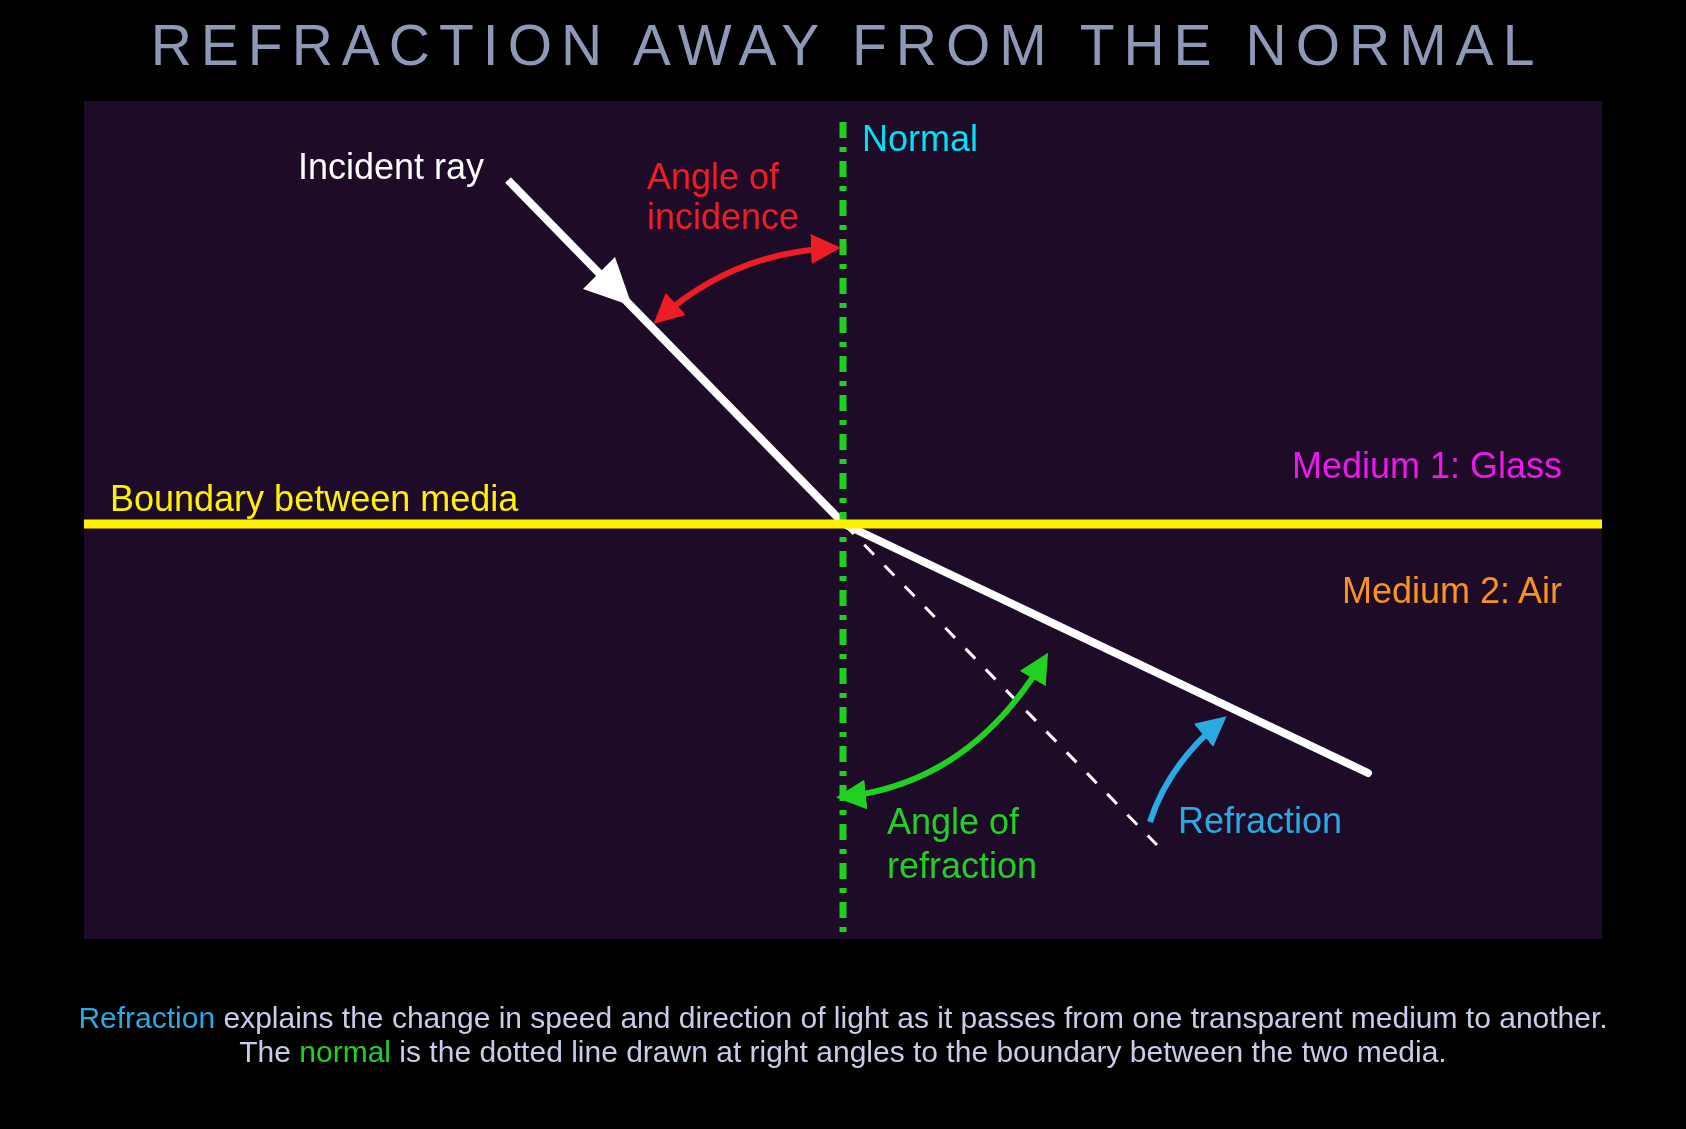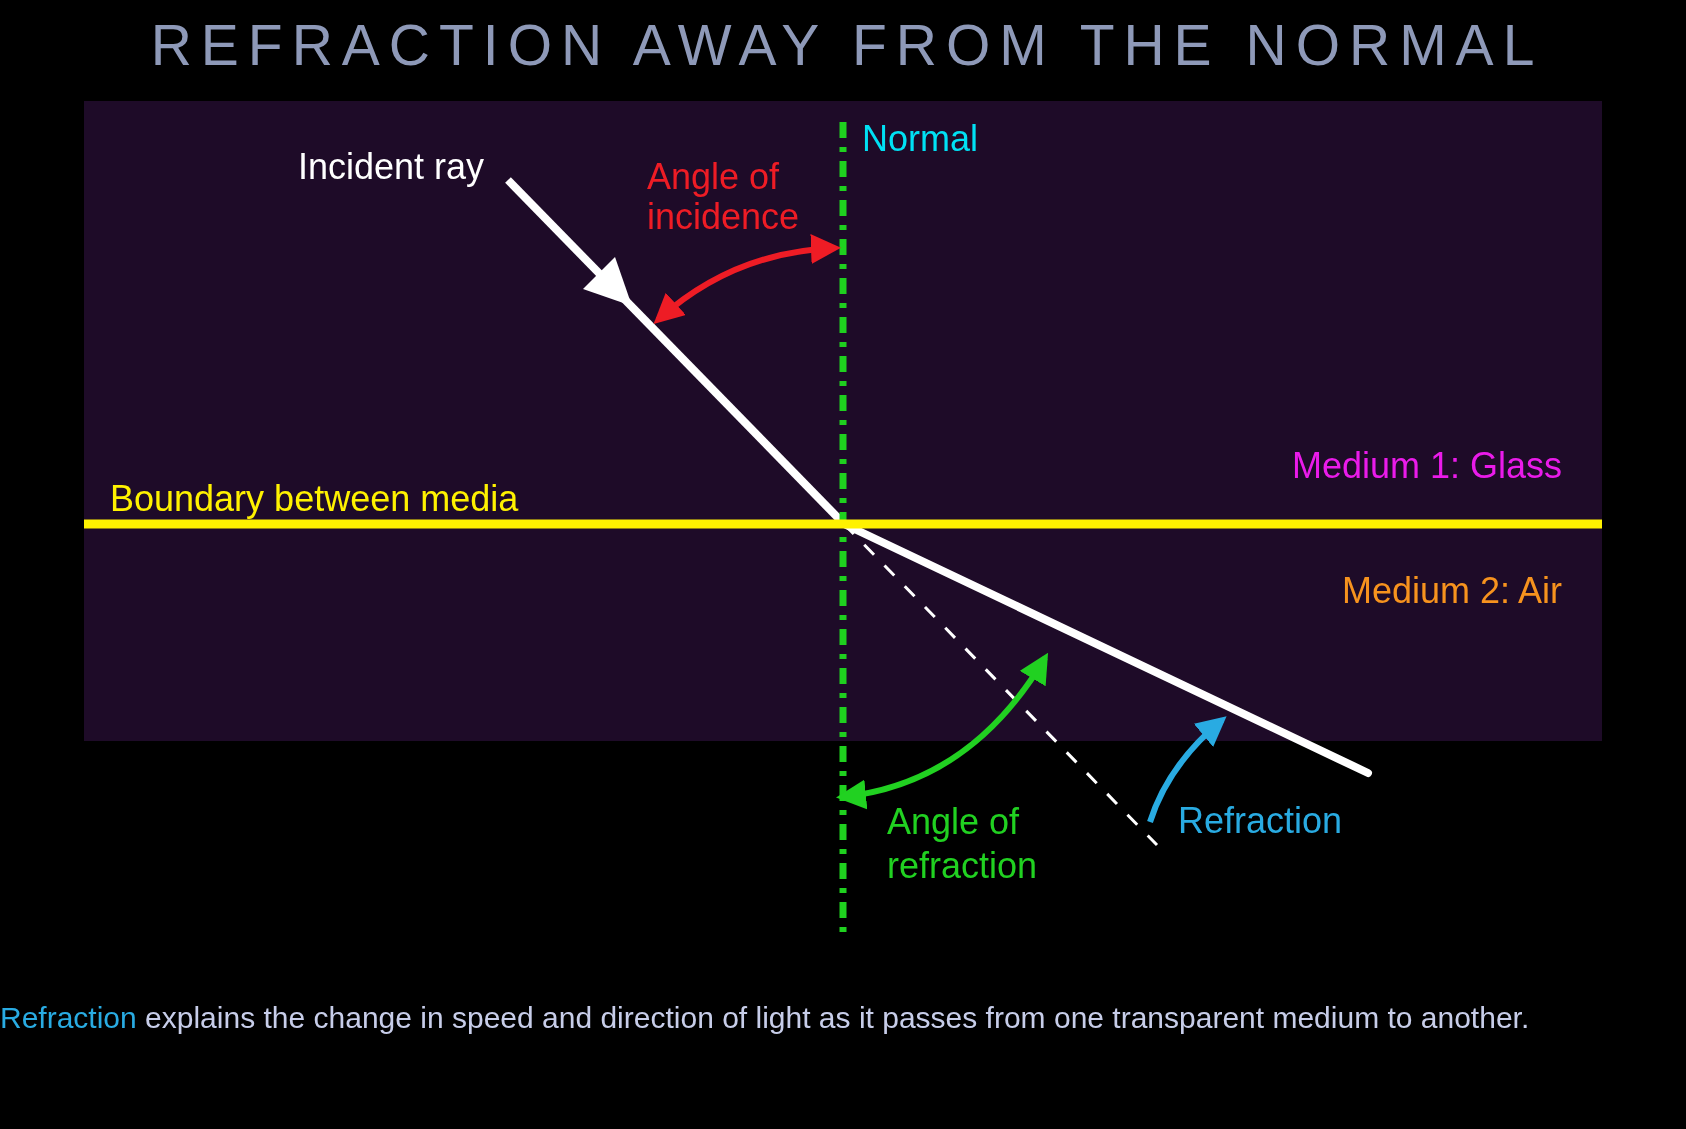--- a/index.html
+++ b/index.html
@@ -11,27 +11,28 @@
   }
   .title {
     position:absolute; top:12px; left:4px; width:100%;
     text-align:center;
     font-size:57px; letter-spacing:9px; font-weight:400;
     color:#8e99b8;
     white-space:nowrap;
   }
   .panel {
     position:absolute; left:84px; top:101px;
-    width:1518px; height:640px;
+    width:1518px; height:838px;
     background:#1e0b28;
   }
   .panel svg { position:absolute; left:0; top:0; }
   svg text { font-family:"Liberation Sans", sans-serif; font-size:36px; }
   .caption {
     position:absolute; left:0; top:1001px; width:100%;
+    text-align:center;
     font-size:30px; line-height:34px;
     color:#c7cde9;
   }
   .c-blue    { color:#29abe2; }
   .c-orange  { color:#f7931e; }
   .c-magenta { color:#ea1bea; }
   .c-green   { color:#21d121; }
 </style>
 </head>
 <body>
@@ -84,13 +85,14 @@
 
     <text x="803" y="733" fill="#21d121">Angle of</text>
     <text x="803" y="777" fill="#21d121">refraction</text>
 
     <text x="1094" y="732" fill="#29abe2">Refraction</text>
   </svg>
 </div>
 
 <div class="caption">
   <div><span class="c-blue">Refraction</span><span> explains the change in speed and direction of light as it passes from one transparent medium to another.</span></div>
+  <div><span>The </span><span class="c-green">normal</span><span> is the dotted line drawn at right angles to the boundary between the two media.</span></div>
 </div>
 
 </body></html>

